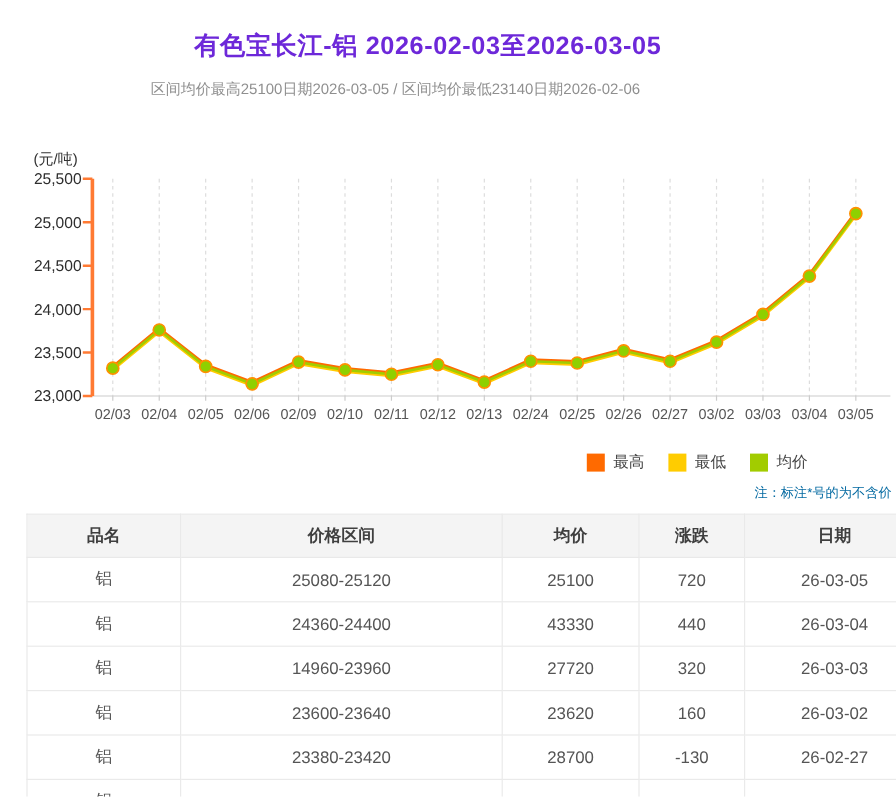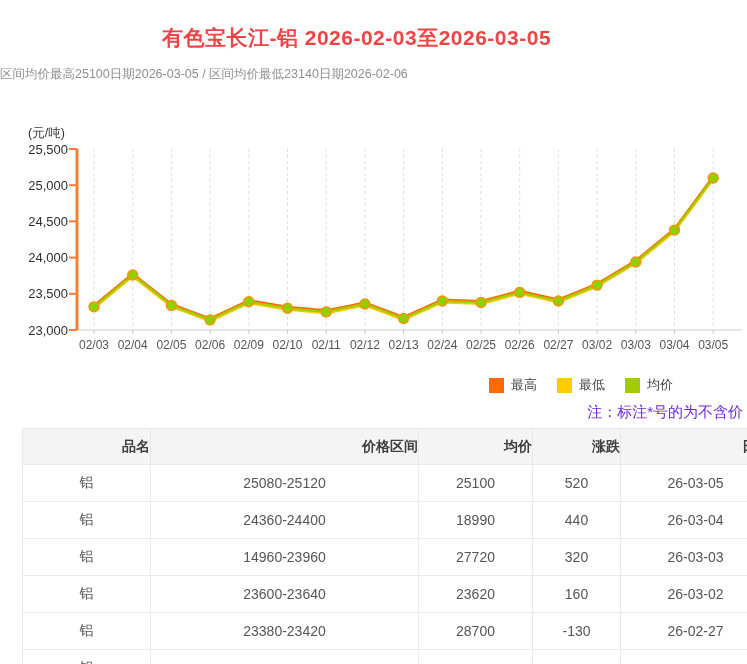--- a/index.html
+++ b/index.html
@@ -3,43 +3,43 @@
 <meta charset="utf-8">
 <style>
   * { margin:0; padding:0; box-sizing:border-box; }
   html,body { background:#fff; }
   #page {
     position:relative; width:747px; height:664px; overflow:hidden;
     background:#fff; font-family:"Liberation Sans","DejaVu Sans",sans-serif;
   }
   .page-title {
     position:absolute; top:24px; left:0; width:713px; text-align:center;
-    font-size:21px; font-weight:bold; color:#ef4444; letter-spacing:0.5px;
+    font-size:21px; font-weight:bold; color:#6d28d9; letter-spacing:0.5px;
   }
   .page-subtitle {
-    position:absolute; top:66px; left:0; width:659px; 
+    position:absolute; top:66px; left:0; width:659px; text-align:center;
     font-size:12.5px; color:#8f8f8f;
   }
   #chart-svg { position:absolute; top:105px; left:0; }
   .legend {
     position:absolute; top:376px; left:489px; display:flex; align-items:center;
   }
   .legend-item { display:flex; align-items:center; margin-right:20px; }
   .legend-swatch { width:15px; height:15px; margin-right:7px; display:inline-block; }
   .legend-label { font-size:13px; color:#444; }
   .chart-note {
-    position:absolute; top:403px; right:4px; font-size:15px; color:#6d28d9;
+    position:absolute; top:403px; right:4px; font-size:11px; color:#0369a1;
   }
   table.price-table {
     position:absolute; top:428px; left:22px; width:748px;
     border-collapse:collapse; table-layout:fixed;
   }
   table.price-table th {
     height:36px; background:#f4f4f4; border:1px solid #e9e9e9;
-    font-size:14px; font-weight:bold; color:#3f3f3f; text-align:right;
+    font-size:14px; font-weight:bold; color:#3f3f3f; text-align:center;
   }
   table.price-table td {
     height:37px; background:#fff; border:1px solid #eaeaea;
     font-size:14px; color:#555; text-align:center;
   }
 </style>
 </head>
 <body>
 
 <div id="page">
@@ -167,27 +167,27 @@
           <th>均价</th>
           <th>涨跌</th>
           <th>日期</th>
         </tr>
       </thead>
     <tbody id="table-body">
         <tr>
           <td>铝</td>
           <td>25080-25120</td>
           <td>25100</td>
-          <td>520</td>
+          <td>720</td>
           <td>26-03-05</td>
         </tr>
         <tr>
           <td>铝</td>
           <td>24360-24400</td>
-          <td>18990</td>
+          <td>43330</td>
           <td>440</td>
           <td>26-03-04</td>
         </tr>
         <tr>
           <td>铝</td>
           <td>14960-23960</td>
           <td>27720</td>
           <td>320</td>
           <td>26-03-03</td>
         </tr>

